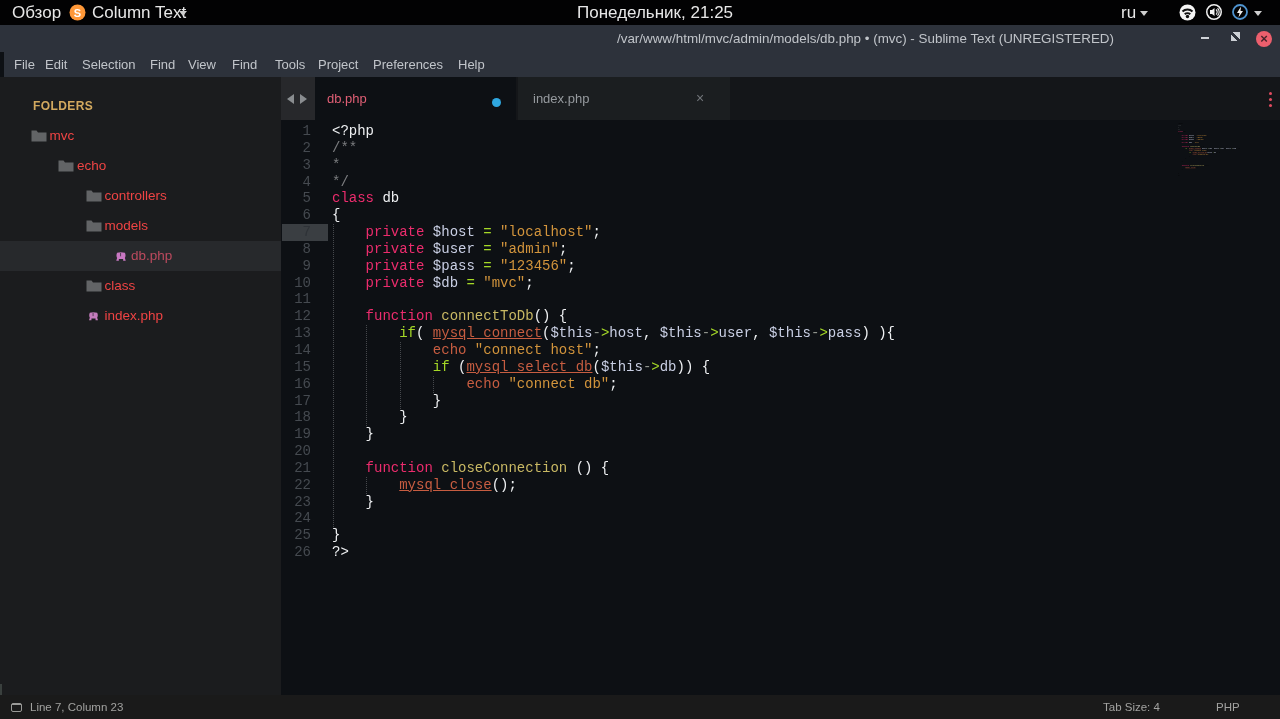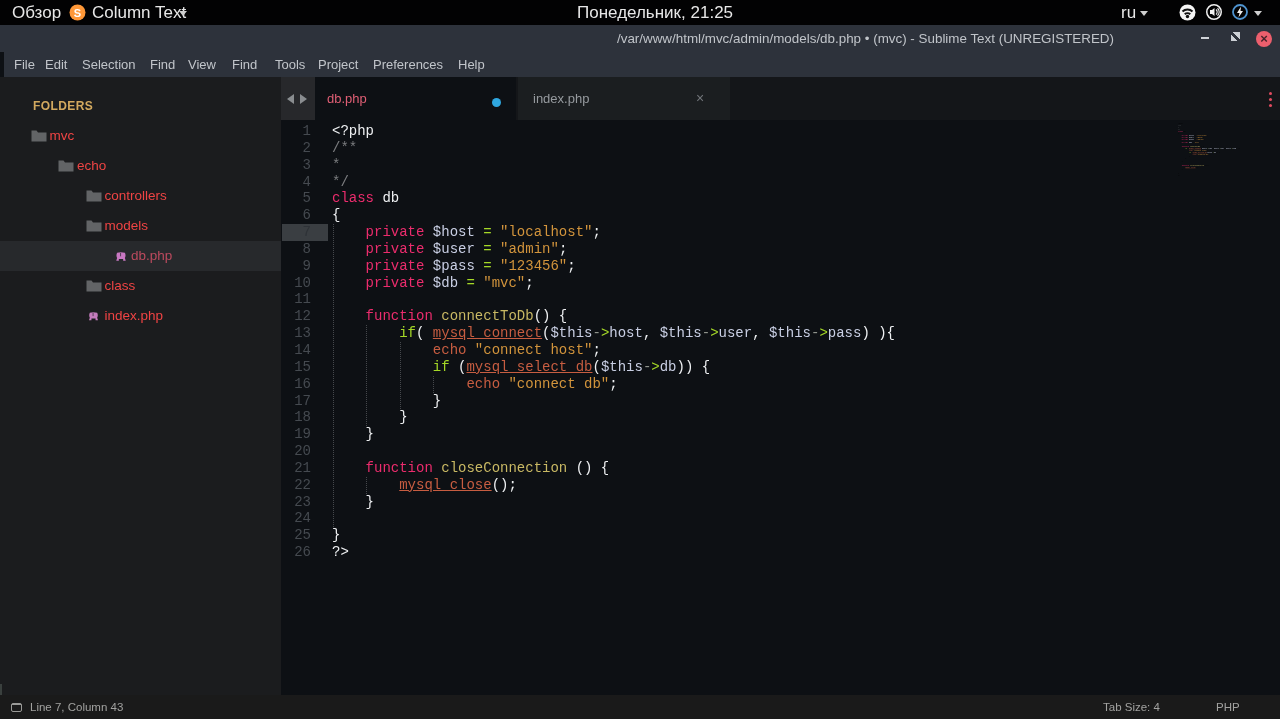--- a/index.html
+++ b/index.html
@@ -219,16 +219,16 @@
 
 }
 ?&gt;</pre>
     </div>
 </div>
 <div class="abs" style="left:0;top:684px;width:2px;height:35px;background:#3a403e"></div>
 <div id="statusbar">
   <div class="abs" style="left:11px;top:8px;width:11px;height:9px;border:1px solid #9a9a98;border-radius:2px">
       <div style="position:absolute;left:0;bottom:1.5px;width:9px;height:1px;background:#9a9a98"></div>
     </div>
-  <div style="left:30px">Line 7, Column 43</div>
+  <div style="left:30px">Line 7, Column 23</div>
   <div style="left:1103px">Tab Size: 4</div>
   <div style="left:1216px">PHP</div>
 </div>
 
 </body></html>

